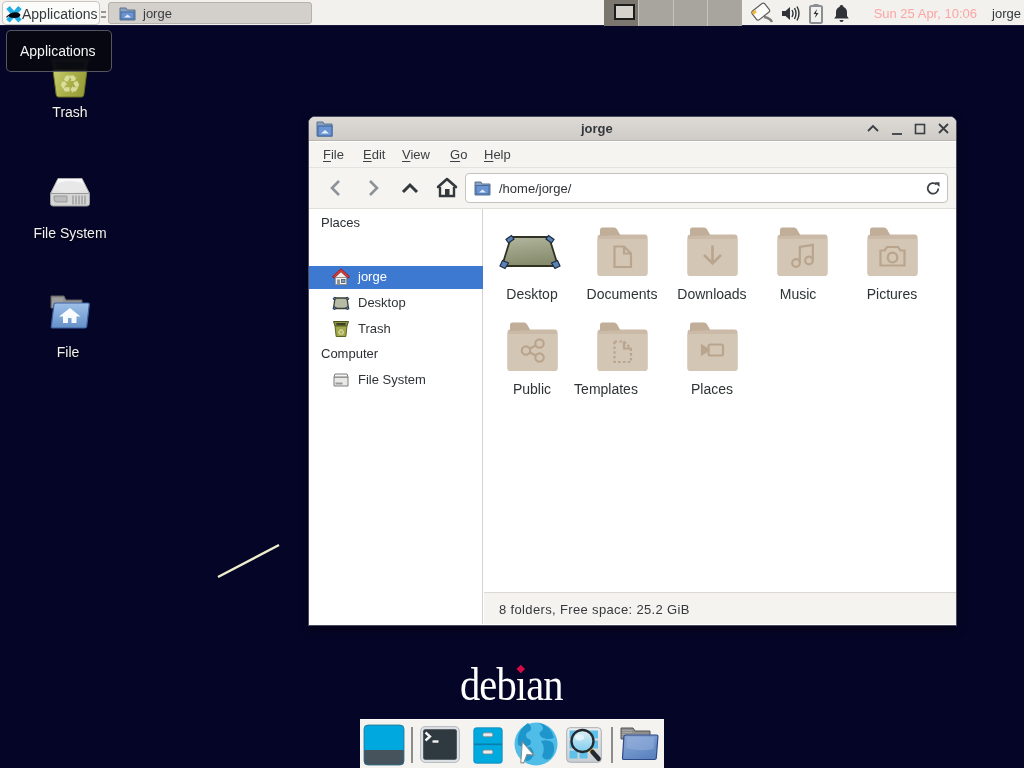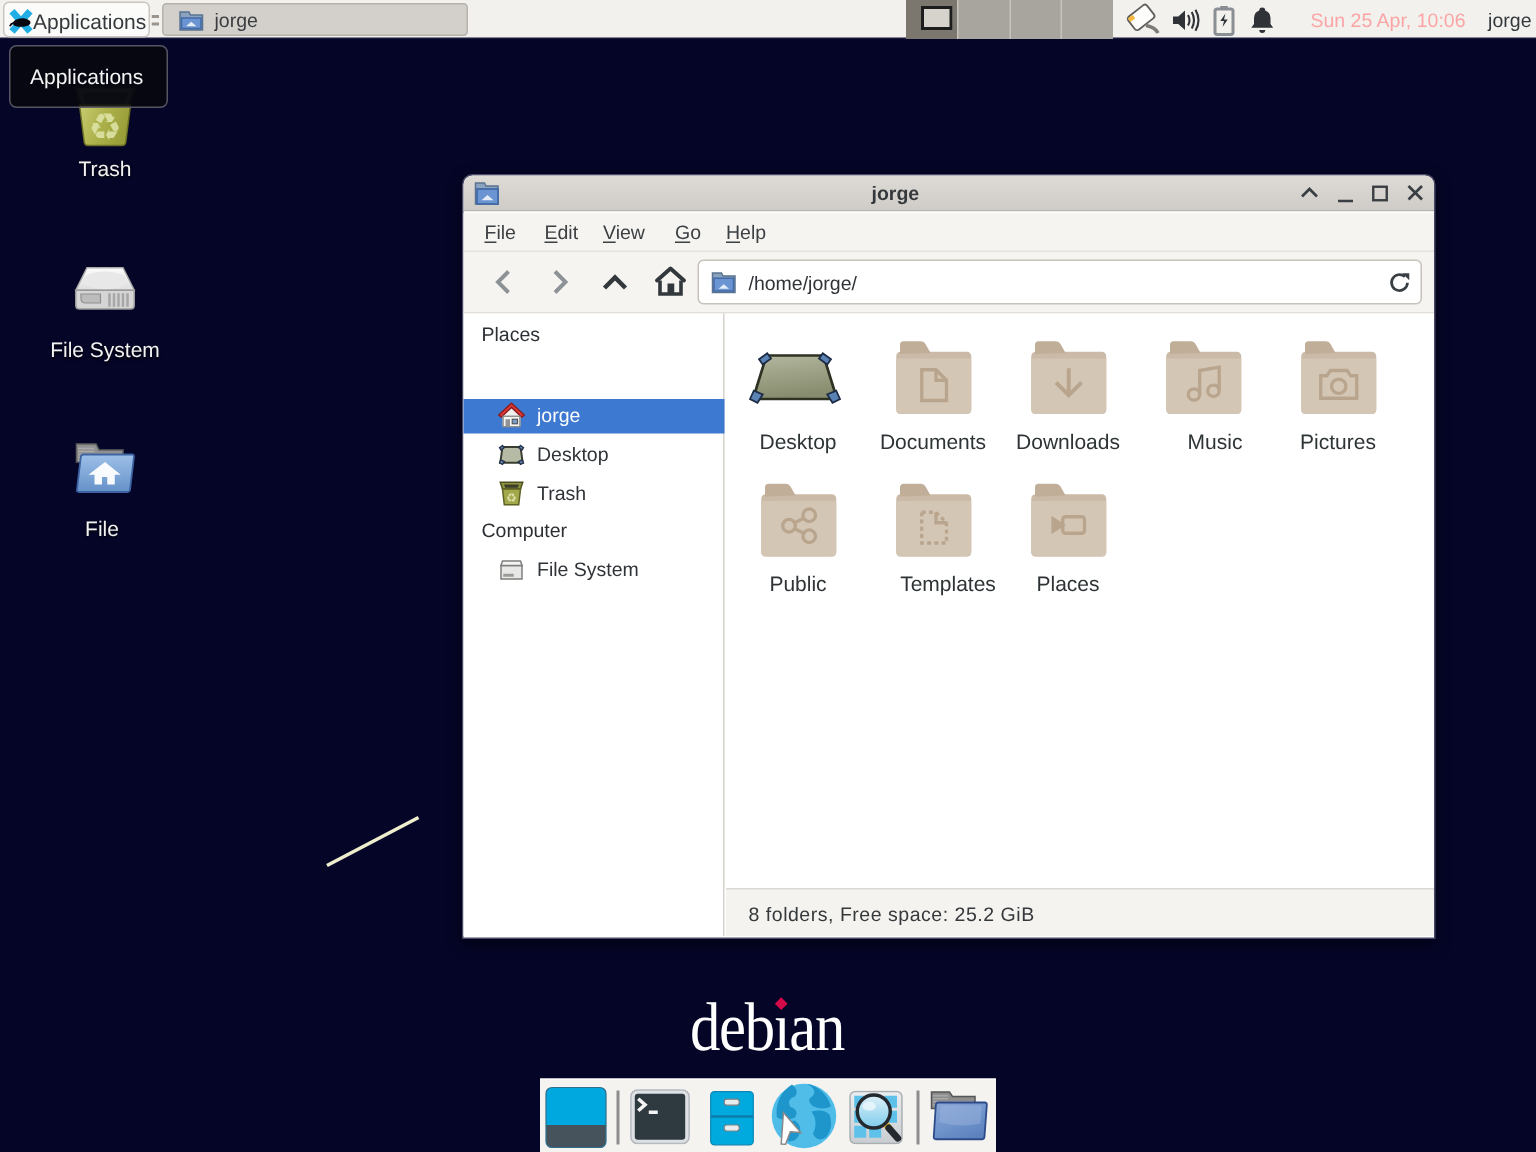--- a/index.html
+++ b/index.html
@@ -329,21 +329,21 @@
     <div class="flabel" style="left:178px;top:77px">Downloads</div>
 
     <svg class="abs" style="left:290.5px;top:15px" width="55" height="55" viewBox="0 0 55 55">
       <use href="#folder"></use>
       <g stroke="#b9a58d" stroke-width="2.2" fill="none">
         <circle cx="21" cy="39" r="3.8"></circle>
           <circle cx="34" cy="36.5" r="3.8"></circle>
         <path d="M24.8,39 v-16 l13,-2.2 v15.5"></path>
       </g>
     </svg>
-    <div class="flabel" style="left:276px;top:77px">Music</div>
+    <div class="flabel" style="left:264px;top:77px">Music</div>
 
     <svg class="abs" style="left:380.5px;top:15px" width="55" height="55" viewBox="0 0 55 55">
       <use href="#folder"></use>
       <g stroke="#b9a58d" stroke-width="2.2" fill="none">
         <path d="M19.5,26.5 l2.5,-3.5 h11 l2.5,3.5 h4 v15 h-24 v-15 z"></path>
         <circle cx="27.5" cy="33.5" r="4.8"></circle>
       </g>
     </svg>
     <div class="flabel" style="left:358px;top:77px">Pictures</div>
 
@@ -358,21 +358,21 @@
     </svg>
     <div class="flabel" style="left:-2px;top:172px">Public</div>
 
     <svg class="abs" style="left:110.5px;top:110px" width="55" height="55" viewBox="0 0 55 55">
       <use href="#folder"></use>
       <g stroke="#b9a58d" stroke-width="2.2" fill="none">
         <path d="M19.5,22.5 h9.5 l7,7 v13.5 h-16.5 z" stroke-dasharray="2.6,2.2"></path>
           <path d="M29,22.5 v7 h7"></path>
       </g>
     </svg>
-    <div class="flabel" style="left:98px;top:172px">Templates</div>
+    <div class="flabel" style="left:72px;top:172px">Templates</div>
 
     <svg class="abs" style="left:200.5px;top:110px" width="55" height="55" viewBox="0 0 55 55">
       <use href="#folder"></use>
       <g stroke="#b9a58d" stroke-width="2.2" fill="none">
         <rect x="23.5" y="25.5" width="14.5" height="11" rx="1.8"></rect>
         <path d="M23.5,31 l-6.5,4.2 v-8.4 z" fill="#b9a58d"></path>
       </g>
     </svg>
     <div class="flabel" style="left:178px;top:172px">Places</div>
   </div>

